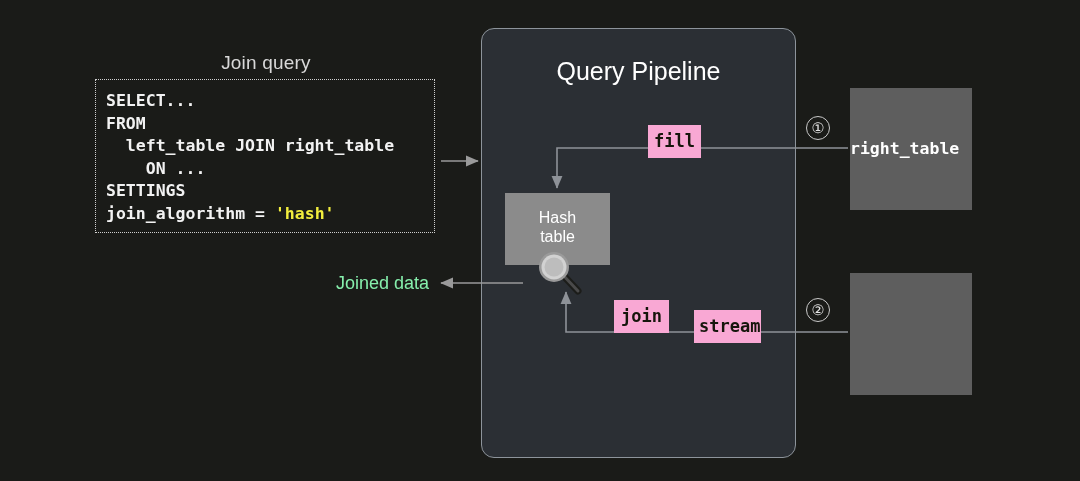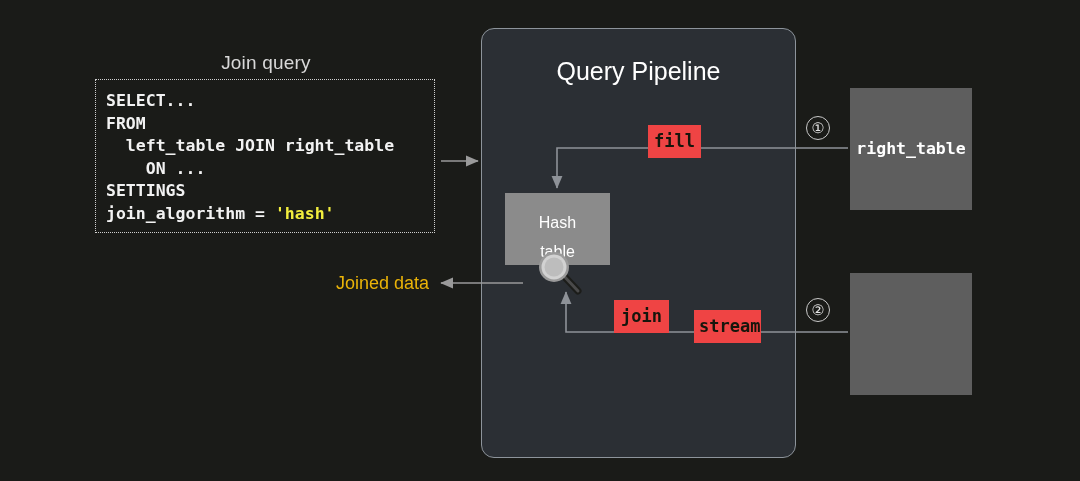--- a/index.html
+++ b/index.html
@@ -80,38 +80,38 @@
     background: #8b8b8b;
   }
   #hash-table-label {
     position: absolute;
     left: 505px;
     top: 208px;
     width: 105px;
     text-align: center;
     color: #ffffff;
     font-size: 16px;
-    line-height: 29px;
+    line-height: 19px;
     white-space: pre-line;
   }
 
   
   #magnifier { position: absolute; left: 534px; top: 249px; width: 52px; height: 46px; }
 
   
   .table-box {
     position: absolute;
     width: 122px;
     height: 122px;
     background: #5e5e5e;
   }
   .table-label {
     position: absolute;
     width: 122px;
-    text-align: center;
+    text-align: left;
     color: #ffffff;
     font-family: "DejaVu Sans Mono", monospace;
     font-weight: bold;
     font-size: 16.5px;
   }
   #right-table-box { left: 850px; top: 88px; }
   #right-table-label { left: 850px; top: 139px; }
   #left-table-box { left: 850px; top: 273px; }
   #left-table-label { left: 850px; top: 324px; }
 
@@ -125,40 +125,40 @@
     line-height: 22px;
     text-align: center;
     box-sizing: border-box;
   }
   #step-1 { left: 806px; top: 116px; }
   #step-2 { left: 806px; top: 298px; }
 
   
   .chip {
     position: absolute;
-    background: #ef4444;
+    background: #f9a8d4;
     color: #16160c;
     font-family: "DejaVu Sans Mono", monospace;
     font-size: 17px;
     font-weight: bold;
     line-height: 22px;
     padding: 5px 5px 6px 5px;
     box-sizing: border-box;
     text-align: center;
   }
   #chip-fill   { left: 648px; top: 125px; width: 53px; }
   #chip-join   { left: 614px; top: 300px; width: 55px; }
   #chip-stream { left: 694px; top: 310px; width: 67px; }
 
   
   #joined-data-label {
     position: absolute;
     left: 336px;
     top: 273px;
-    color: #eab308;
+    color: #86efac;
     font-size: 18px;
   }
 
   #wires { position: absolute; left: 0; top: 0; width: 1080px; height: 481px; }
 </style>
 </head>
 <body>
 
 <div id="stage">
 

